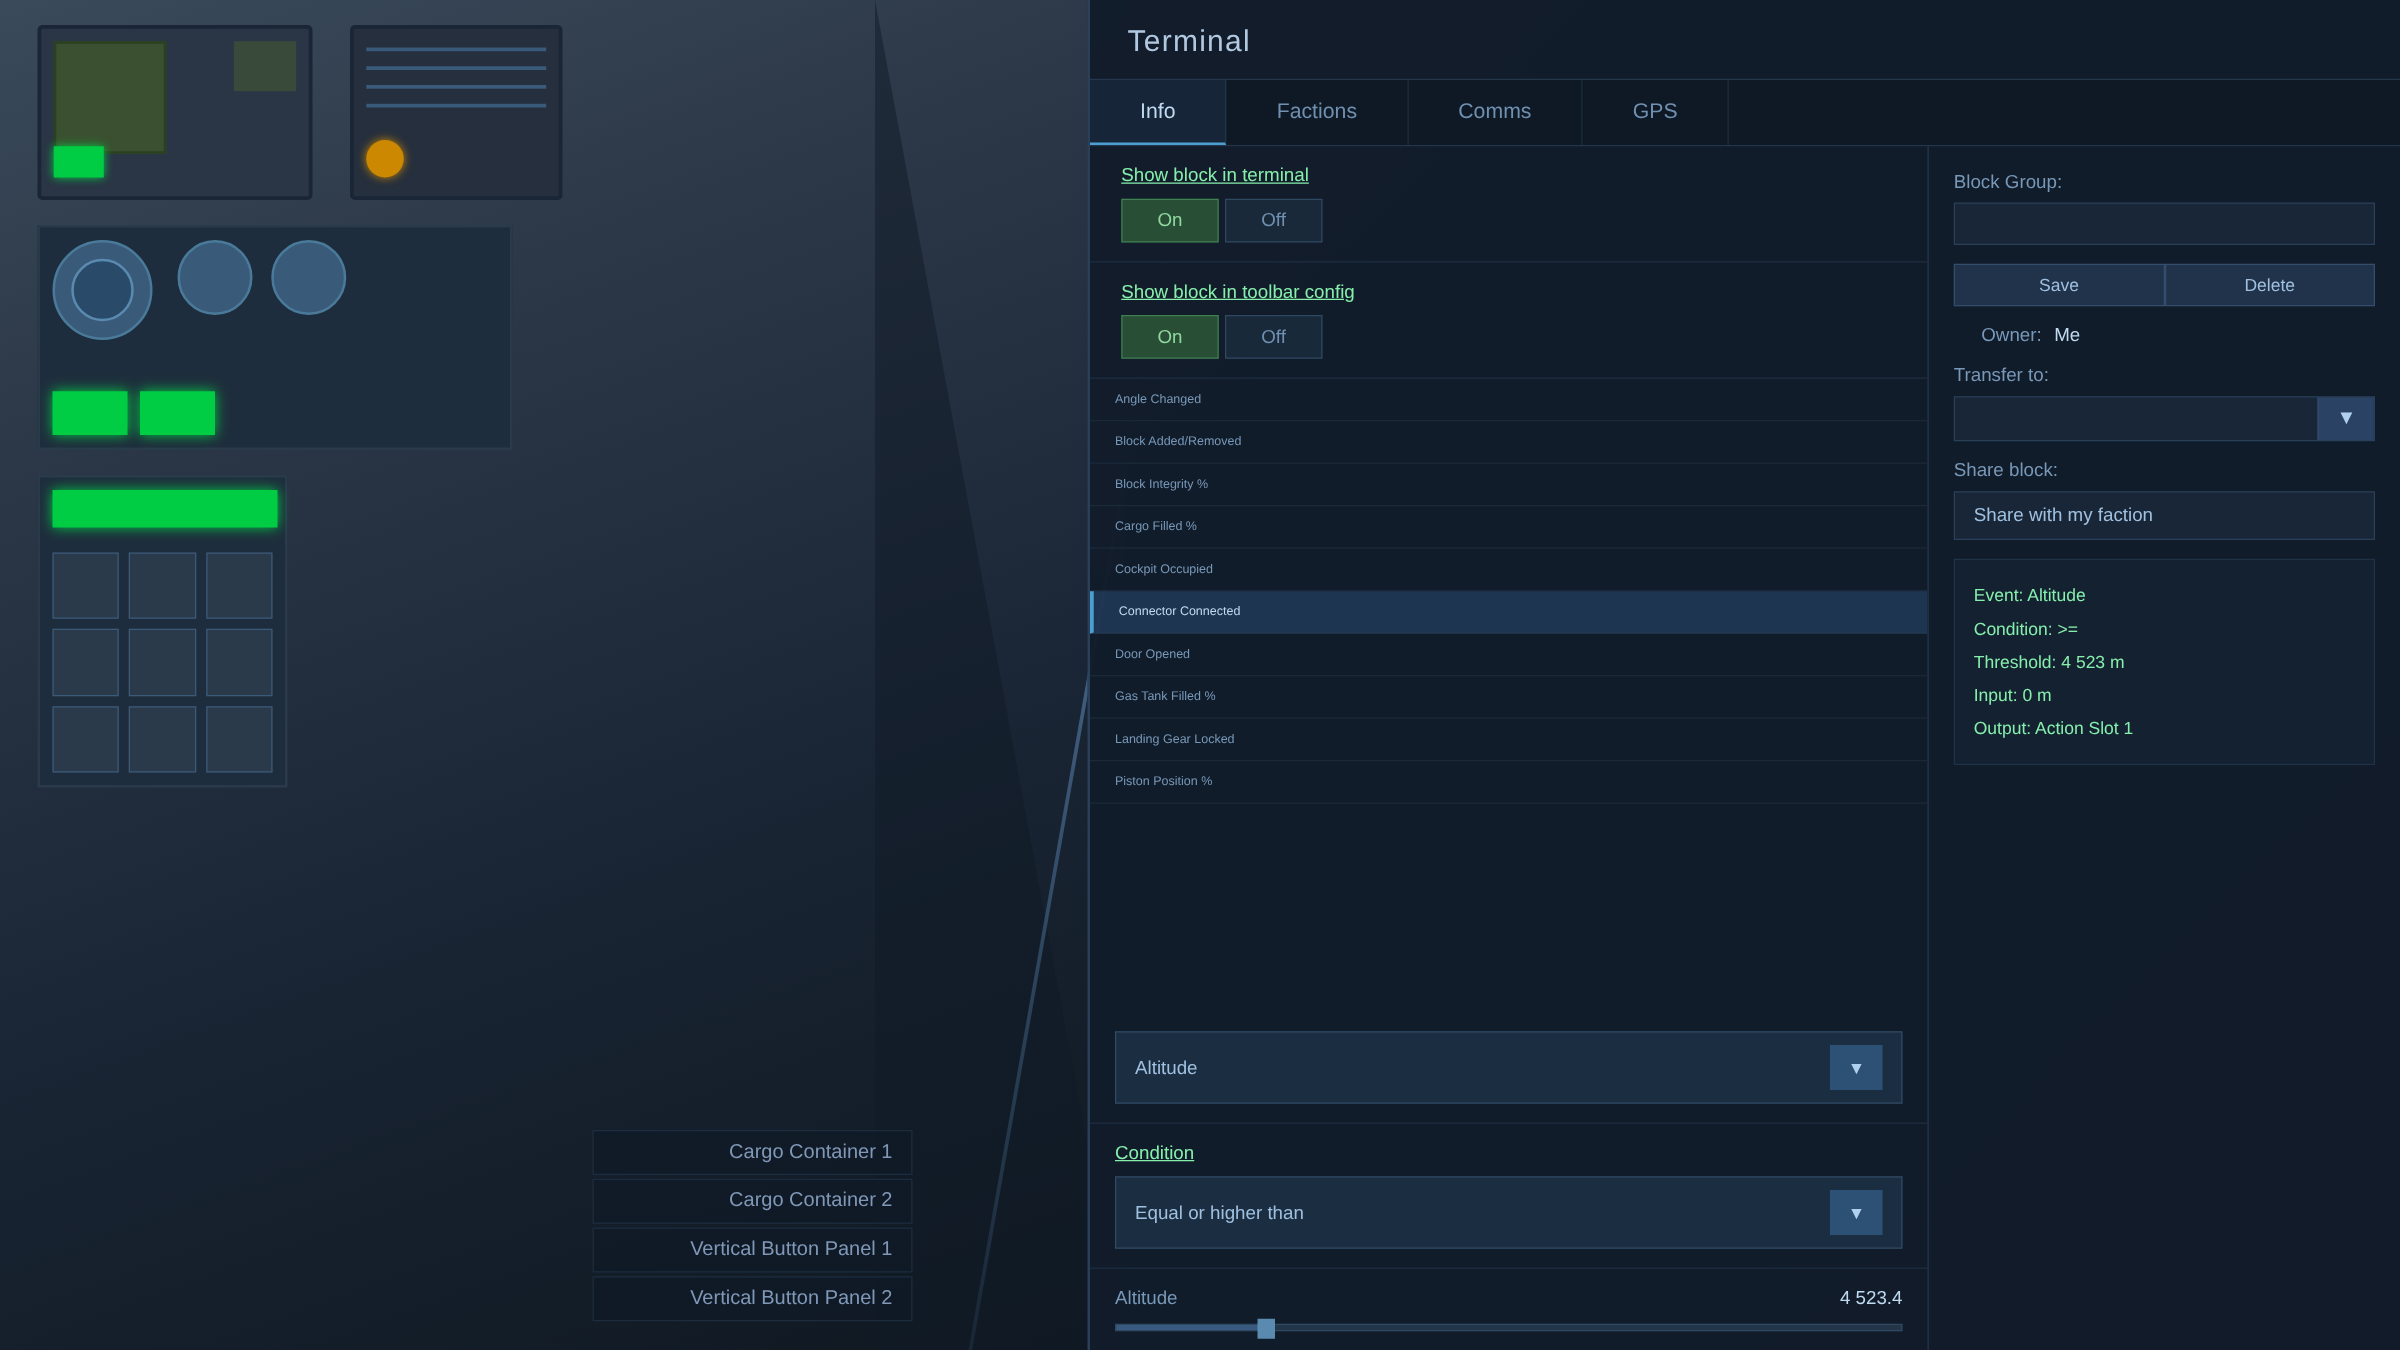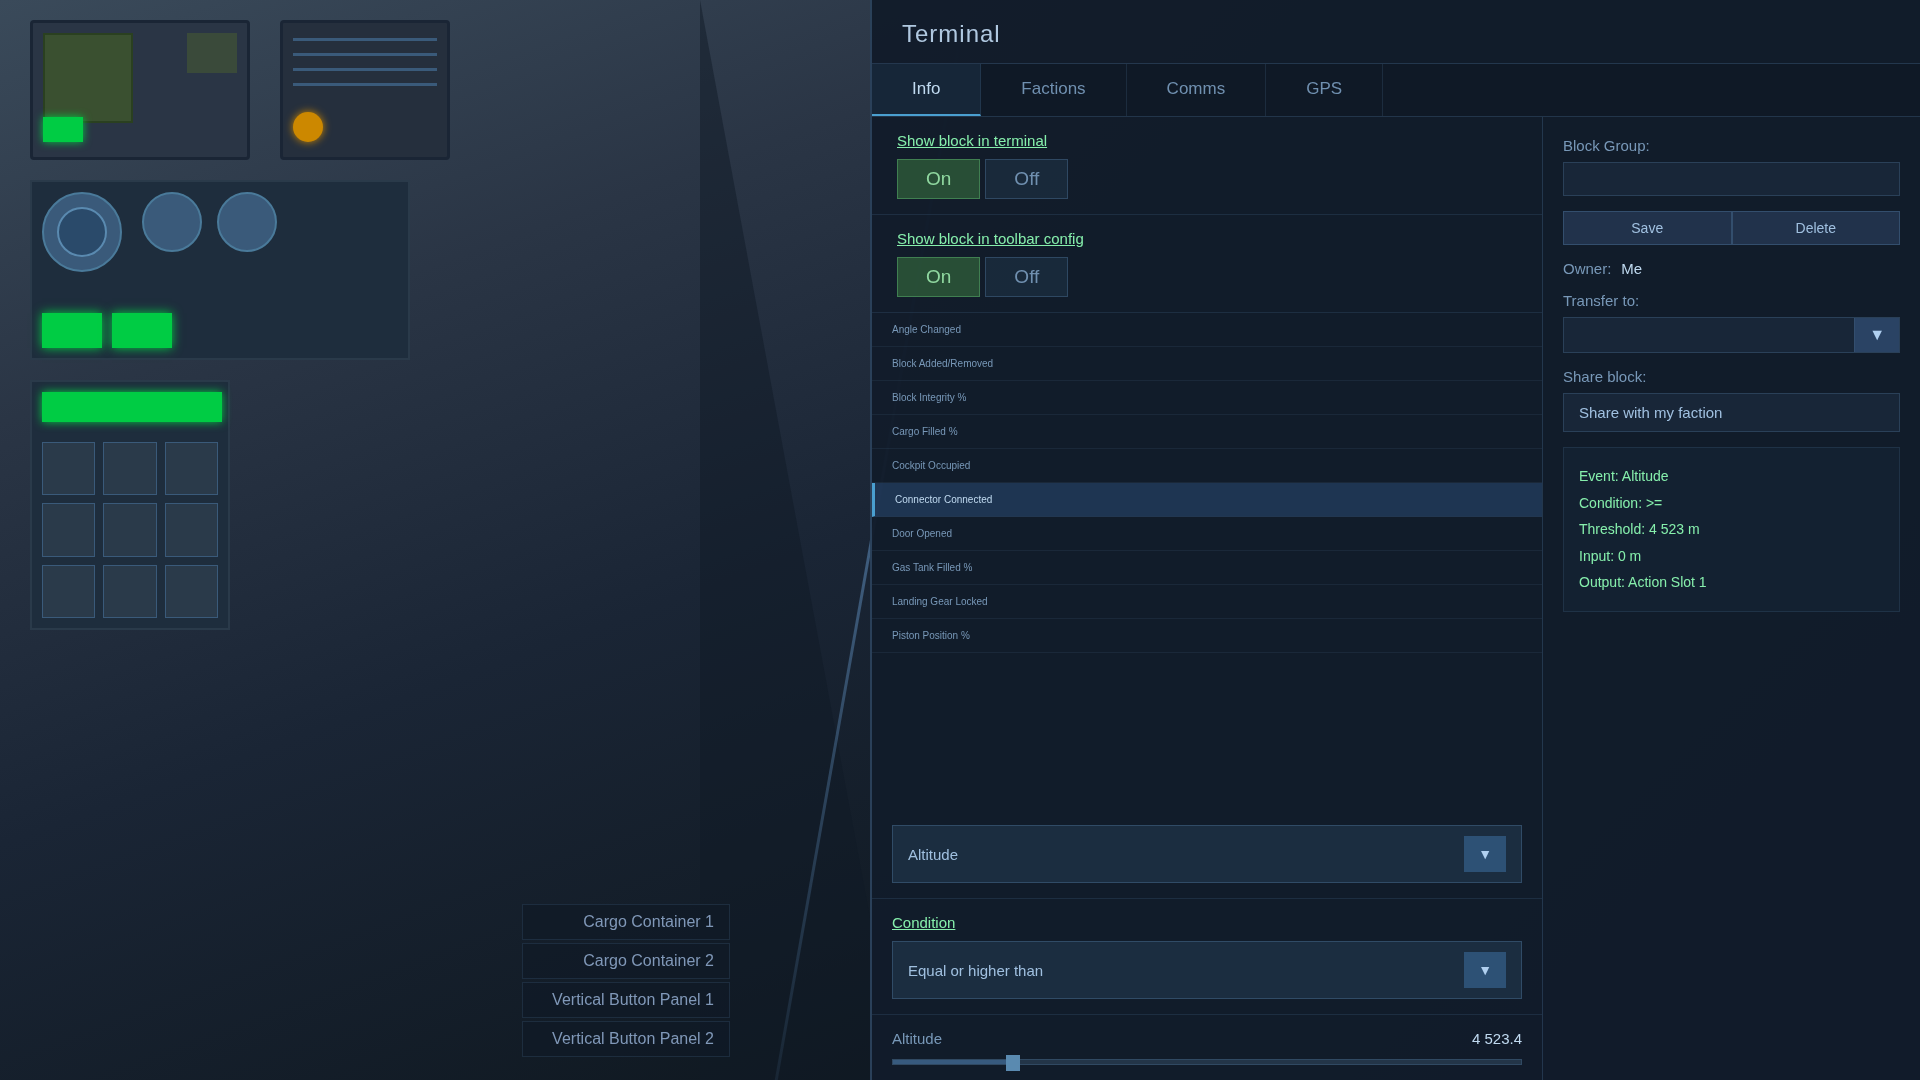--- a/index.html
+++ b/index.html
@@ -103,21 +103,21 @@
     .toggle-row {
       display: flex;
       gap: 5px;
     }
 
     .toggle-btn {
       padding: 8px 28px;
       border: 1px solid rgba(80,120,160,0.4);
       background: rgba(30,50,70,0.6);
       color: #7090b0;
-      font-size: 19px;
+      font-size: 15px;
       cursor: pointer;
       transition: all 0.2s;
     }
     .toggle-btn.active-on {
       background: rgba(50,100,60,0.7);
       border-color: rgba(80,160,100,0.6);
       color: #90d8a0;
     }
 
     
@@ -258,20 +258,21 @@
       flex: 1;
       text-align: center;
     }
 
     .owner-row {
       display: flex;
       align-items: center;
       gap: 10px;
       color: #7898b8;
       font-size: 15px;
+      margin-left: 22px;
     }
 
     .owner-value {
       color: #c0daf0;
     }
 
     .transfer-dropdown {
       display: flex;
       align-items: center;
       background: rgba(25,40,58,0.9);
@@ -330,21 +331,21 @@
       z-index: 8;
     }
 
     .bottom-list-item {
       color: #8098b8;
       font-size: 16px;
       padding: 8px 15px;
       background: rgba(15,25,38,0.7);
       margin-bottom: 3px;
       border: 1px solid rgba(60,90,120,0.3);
-      width: 208px;
+      width: 256px;
       text-align: right;
     }
 
     
     .diagonal-divider {
       position: absolute;
       top: 0;
       width: 3px;
       height: 1080px;
       background: linear-gradient(180deg, rgba(100,150,200,0.1), rgba(100,150,200,0.5), rgba(100,150,200,0.1));

